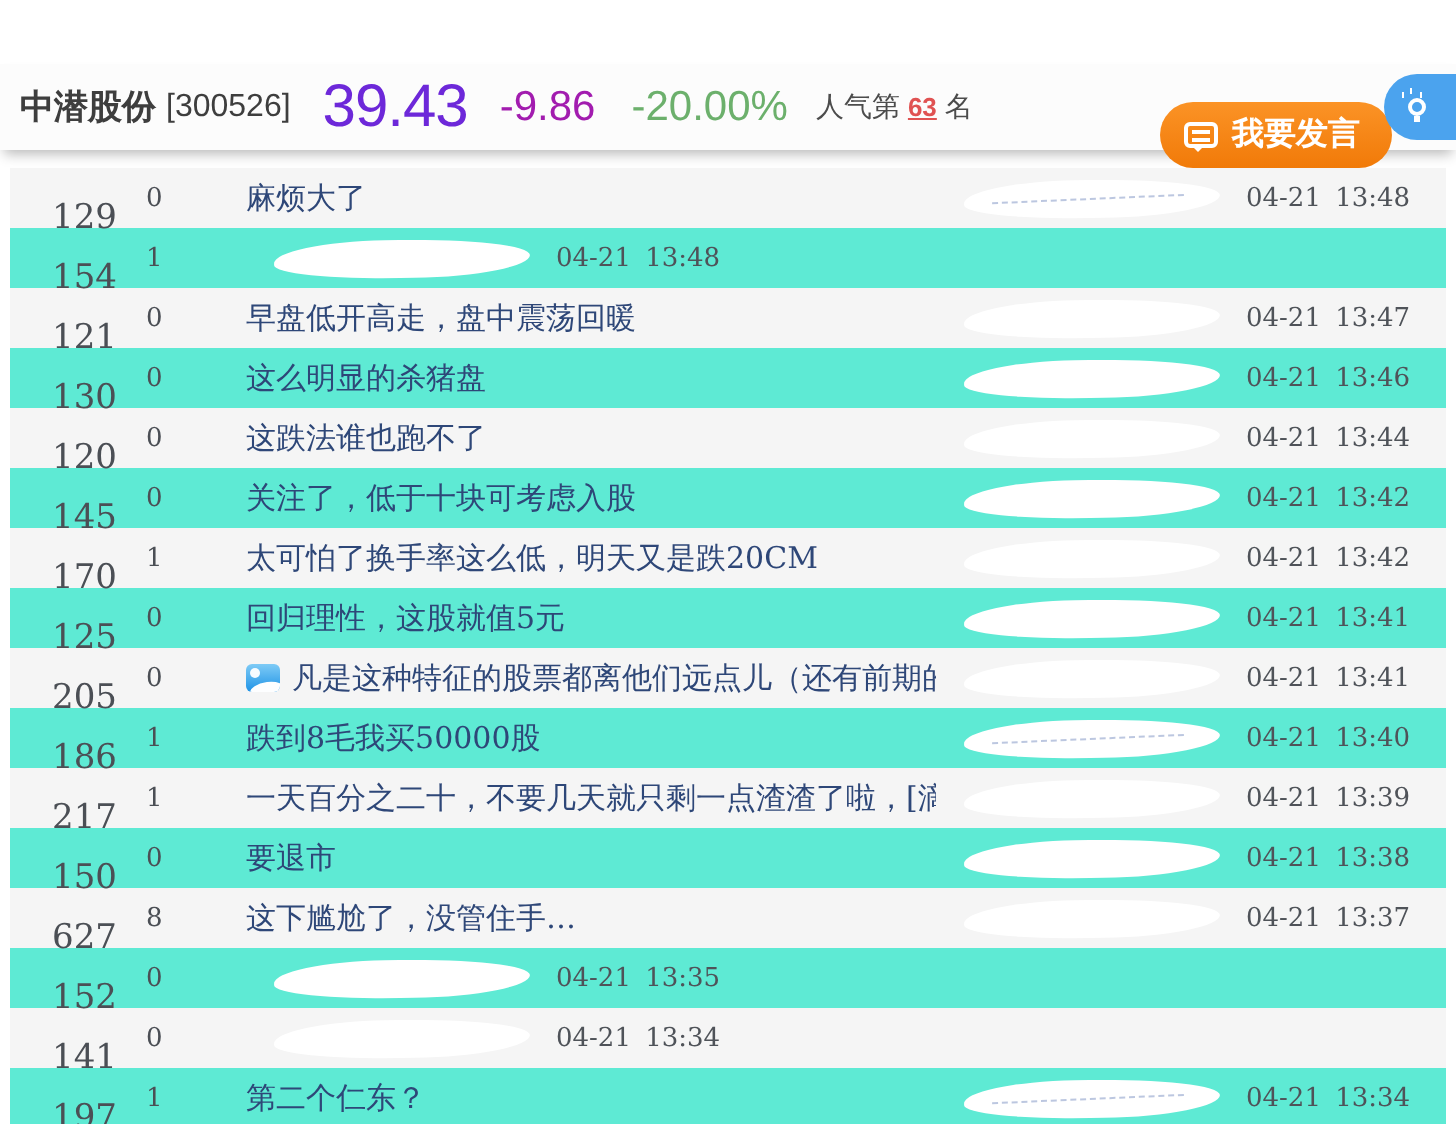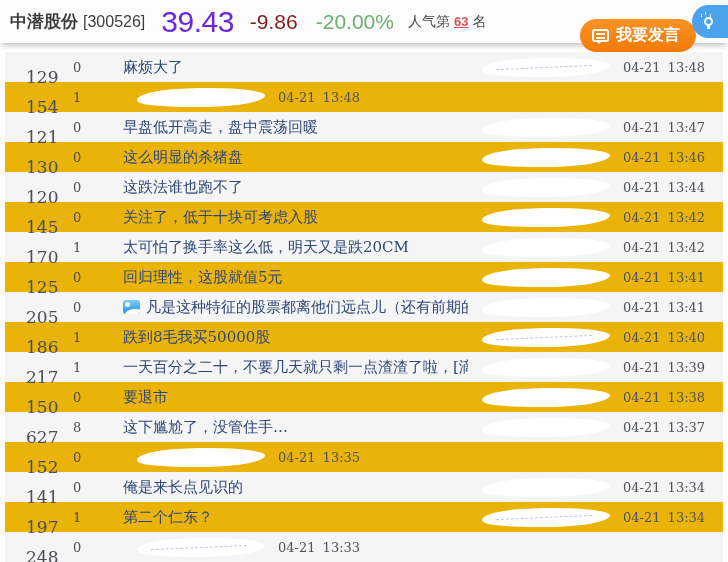--- a/index.html
+++ b/index.html
@@ -6,25 +6,26 @@
   html,body { background:#fff; }
   .page {
     width:728px; height:562px; position:relative; overflow:hidden;
     background:#fff; font-family:"Liberation Sans", sans-serif;
   }
   
   .header {
     position:relative; z-index:2; height:43px; background:#fcfcfc;
     display:flex; align-items:center; padding-left:10px;
     box-shadow:0 4px 6px -2px rgba(0,0,0,0.28);
+    margin-top:32px;
   }
   .stock-name { font-size:17px; font-weight:bold; color:#3e3e3e; }
   .stock-code { font-size:16px; color:#3e3e3e; margin-left:5px; }
   .price { font-size:30px; font-weight:normal; color:#6d28d9; margin-left:16px; letter-spacing:-0.5px; }
-  .chg  { font-size:21px; color:#7f1d1d; margin-left:16px; }
+  .chg  { font-size:21px; color:#a21caf; margin-left:16px; }
   .pct  { font-size:21px; color:#6cb06c; margin-left:18px; }
   .pop  { font-size:14px; color:#4c4c4c; margin-left:14px; }
   .pop-rank { color:#e05252; font-weight:bold; font-size:13px; margin:0 4px;text-decoration:underline; }
   .post-button {
     position:absolute; right:32px; top:19px; height:33px; padding:0 16px 0 12px;
     background:linear-gradient(180deg,#fb9326,#f17a08);
     border:none; border-radius:17px; color:#fff; font-size:16px; font-weight:600;
     display:flex; align-items:center; cursor:pointer; font-family:inherit;
   }
   .bubble-icon { display:inline-block; width:17px; height:13px; border:2px solid #fff;
@@ -38,21 +39,21 @@
     background:#4ba3ee; border:none; border-radius:17px; cursor:pointer;
     display:flex; align-items:center; padding-left:12px;
   }
   .bulb-icon { width:9px; height:9px; border:2px solid #fff; border-radius:50%;
     position:relative; display:inline-block; }
   .bulb-icon::before { content:''; position:absolute; left:1px; bottom:-5px; width:3px; height:3px; background:#fff; }
   .bulb-icon::after  { content:''; position:absolute; left:-5px; top:-5px; width:1px; height:3px;
     background:#fff; box-shadow:9px 0 0 #fff, 4px -2px 0 #fff; }
   
   .post-list { margin:9px 5px 0 5px; font-family:"DejaVu Serif","Liberation Serif",serif; }
-  .post-row { height:30px; display:flex; align-items:center; background:#eab308; }
+  .post-row { height:30px; display:flex; align-items:center; background:#5eead4; }
   .post-row:nth-child(odd) { background:#f5f5f5; }
   .reads    { width:68px; padding-left:21px; font-size:17px; color:#4b4f55;margin-top:20px; }
   .comments { width:50px; font-size:13px; color:#4b4f55; }
   .title-cell { flex:1; display:flex; align-items:center; overflow:hidden; white-space:nowrap; }
   .title { font-size:15px; color:#2e4778; text-decoration:none; overflow:hidden;
     text-overflow:clip; white-space:nowrap; cursor:pointer; }
   .img-icon { flex:0 0 auto; width:17px; height:14px; border-radius:3px; margin-right:6px;
     background:linear-gradient(180deg,#7ecbf6,#1f93e6); position:relative; overflow:hidden; display:inline-block; }
   .img-icon::before { content:''; position:absolute; width:5px; height:5px; border-radius:50%;
     background:rgba(255,255,255,0.95); top:2px; left:2px; }
@@ -251,24 +252,20 @@
     <span class="reads">152</span>
     <span class="comments">0</span>
     <span class="author-cell">
       <span class="author-smudge"></span>
     </span>
     <span class="time">04-21 13:35</span>
   </div>
       <div class="post-row">
     <span class="reads">141</span>
     <span class="comments">0</span>
-    <span class="title-cell">
-
-      <a class="title">俺是来长点见识的</a>
-    </span>
     <span class="author-cell">
       <span class="author-smudge"></span>
     </span>
     <span class="time">04-21 13:34</span>
   </div>
       <div class="post-row">
     <span class="reads">197</span>
     <span class="comments">1</span>
     <span class="title-cell">
 

